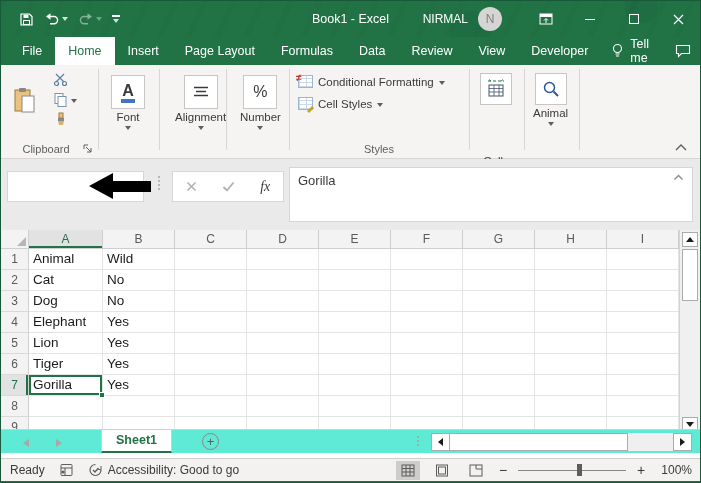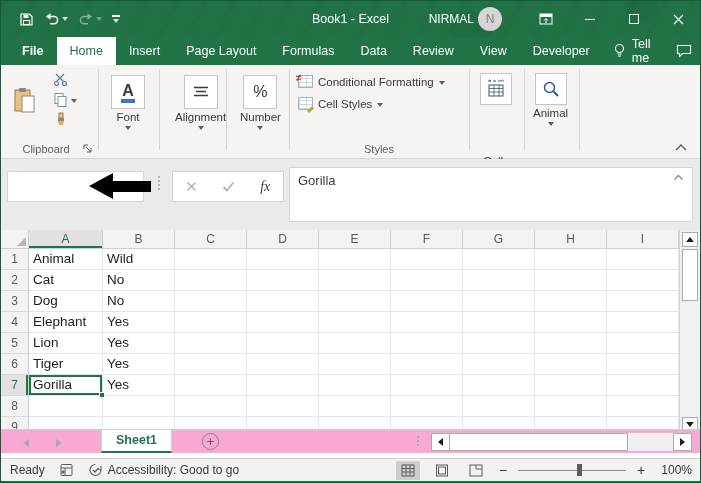--- a/index.html
+++ b/index.html
@@ -16,30 +16,30 @@
       radial-gradient(circle at 640px 6px, rgba(0,0,0,.10) 0 16px, transparent 17px),
       radial-gradient(circle at 470px 30px, rgba(0,0,0,.08) 0 20px, transparent 21px),
       repeating-linear-gradient(115deg, rgba(0,0,0,.05) 0 6px, transparent 6px 26px);
     opacity:.5;
   }
   .qat{ position:absolute; left:18px; top:0; height:36px; display:flex; align-items:center; gap:10px; z-index:2;}
   .qbtn{ display:flex; align-items:center; gap:2px; cursor:default; }
   .chev-w{ width:0;height:0;border-left:3px solid transparent;border-right:3px solid transparent;border-top:4px solid #cfe3d7; }
   .win-title{ position:absolute; left:50%; top:50%; transform:translate(-50%,-50%); color:#fff; font-size:12.5px; z-index:2; white-space:nowrap;}
   .tb-right{ position:absolute; right:0; top:0; height:36px; display:flex; align-items:center; z-index:2;}
-  .user-name{ color:#fff; font-size:12px; margin-right:4px; }
+  .user-name{ color:#fff; font-size:12px; margin-right:10px; }
   .avatar{ width:24px; height:24px; border-radius:50%; background:#d7d5d3; color:#82807e; font-size:12px;
     display:flex; align-items:center; justify-content:center; margin-right:22px; }
   .winctl{ width:44px; height:36px; display:flex; align-items:center; justify-content:center; }
   .min-glyph{ width:10px; height:1px; background:#fff; }
   .max-glyph{ width:10px; height:10px; border:1px solid #fff; }
   
   .tabrow{ position:absolute; top:36px; left:0; right:0; height:28px; background:#217346; display:flex; align-items:stretch; z-index:3;}
   .tab{ padding:0 13px; line-height:28px; color:#fff; font-size:12.5px; cursor:default; white-space:nowrap;}
-  .tab:first-child{ margin-left:8px;font-weight:bold; }
+  .tab:first-child{ margin-left:8px; }
   .tab.active{ background:#fff; color:#217346; }
   .tellme{ display:flex; align-items:center; gap:6px; color:#fff; font-size:12.5px; padding:0 10px; }
   .tabrow-spacer{ flex:1; }
   .comment-btn{ display:flex; align-items:center; padding:0 16px; }
   
   .ribbon{ position:absolute; top:64px; left:0; right:0; height:94px; background:#f5f4f2; border-bottom:1px solid #d8d6d4; }
   .rsep{ position:absolute; top:4px; bottom:8px; width:1px; background:#d8d6d4; }
   .grp-label{ position:absolute; bottom:3px; font-size:11px; color:#605e5c; text-align:center; }
   .big-btn{ position:absolute; display:flex; flex-direction:column; align-items:center; }
   .big-btn .lbl{ font-size:11.5px; color:#3b3a39; margin-top:2px; }
@@ -94,21 +94,21 @@
   .fill-handle{ position:absolute; right:-3px; bottom:-3px; width:6px; height:6px; background:#217346; border:1px solid #fff; z-index:2;}
   
   .vscroll{ position:absolute; top:229px; left:678px; width:21px; height:204px; background:#f0f0f0; border-left:1px solid #d4d4d4; }
   .sbtn{ position:absolute; left:2px; right:2px; height:15px; background:#fff; border:1px solid #ababab; display:flex; align-items:center; justify-content:center;}
   .tri-up{ width:0;height:0;border-left:4px solid transparent;border-right:4px solid transparent;border-bottom:5px solid #1b1b1b;}
   .tri-down{ width:0;height:0;border-left:4px solid transparent;border-right:4px solid transparent;border-top:5px solid #1b1b1b;}
   .tri-left{ width:0;height:0;border-top:4px solid transparent;border-bottom:4px solid transparent;border-right:5px solid #1b1b1b;}
   .tri-right{ width:0;height:0;border-top:4px solid transparent;border-bottom:4px solid transparent;border-left:5px solid #1b1b1b;}
   .vthumb{ position:absolute; left:2px; right:2px; top:19px; height:52px; background:#fff; border:1px solid #ababab; }
   
-  .sheetbar{ position:absolute; top:428px; left:0; right:0; height:24px; background:#f9a8d4; border-top:1px solid #cfcfcf; }
+  .sheetbar{ position:absolute; top:428px; left:0; right:0; height:24px; background:#5eead4; border-top:1px solid #cfcfcf; }
   .nav-tri{ position:absolute; top:9px; width:0; height:0; }
   .nav-prev{ left:22px; border-top:4px solid transparent; border-bottom:4px solid transparent; border-right:6px solid #a9a7a5;}
   .nav-next{ left:55px; border-top:4px solid transparent; border-bottom:4px solid transparent; border-left:6px solid #a9a7a5;}
   .sheet-tab{ position:absolute; left:100px; top:0; height:23px; padding:0 14px; background:#fff;
     border-left:1px solid #cfcfcf; border-right:1px solid #cfcfcf; border-bottom:2px solid #217346;
     color:#217346; font-weight:bold; font-size:12.5px; line-height:21px; }
   .add-sheet{ position:absolute; left:201px; top:3px; width:17px; height:17px; border:1px solid #8a8886; border-radius:50%;
     color:#5f5d5b; font-size:13px; line-height:15px; text-align:center; }
   .hs-dots{ position:absolute; left:416px; top:6px; display:flex; flex-direction:column; gap:2px;}
   .hs-dots i{ width:2px; height:2px; background:#a5a3a1; border-radius:50%;}

